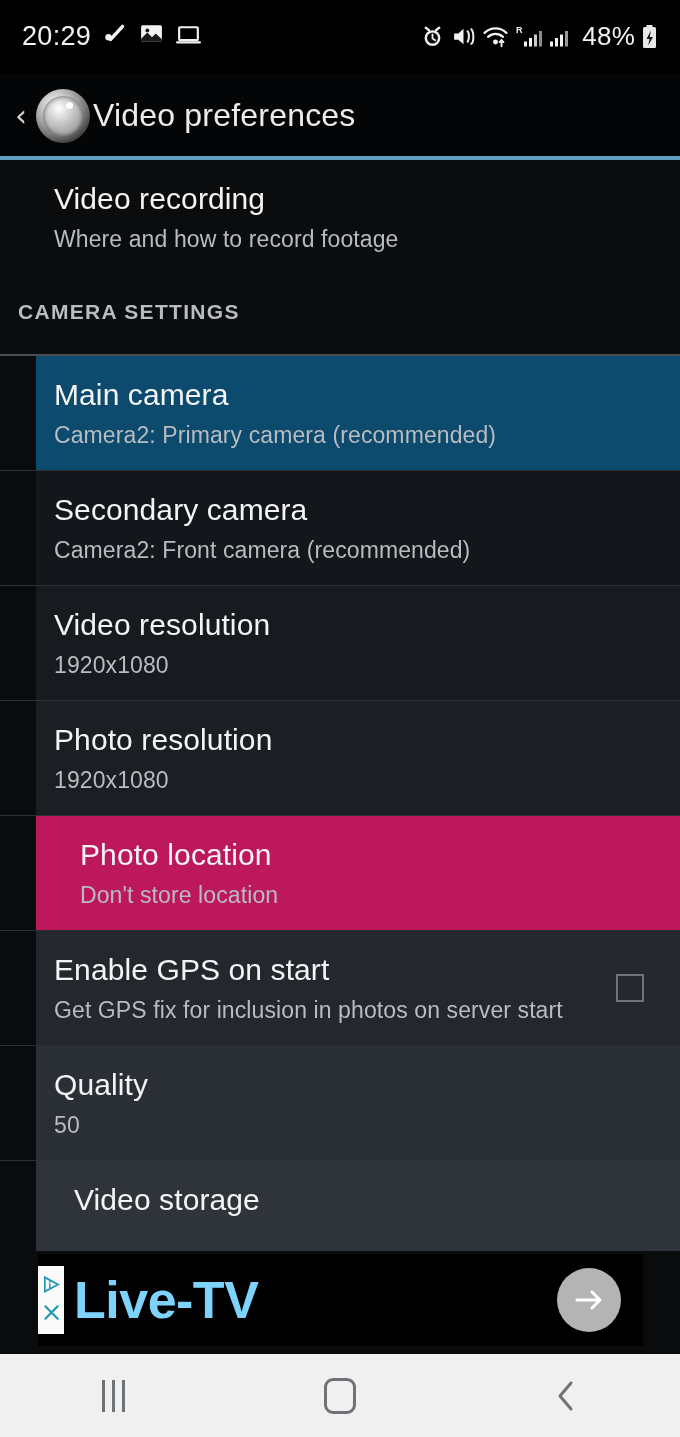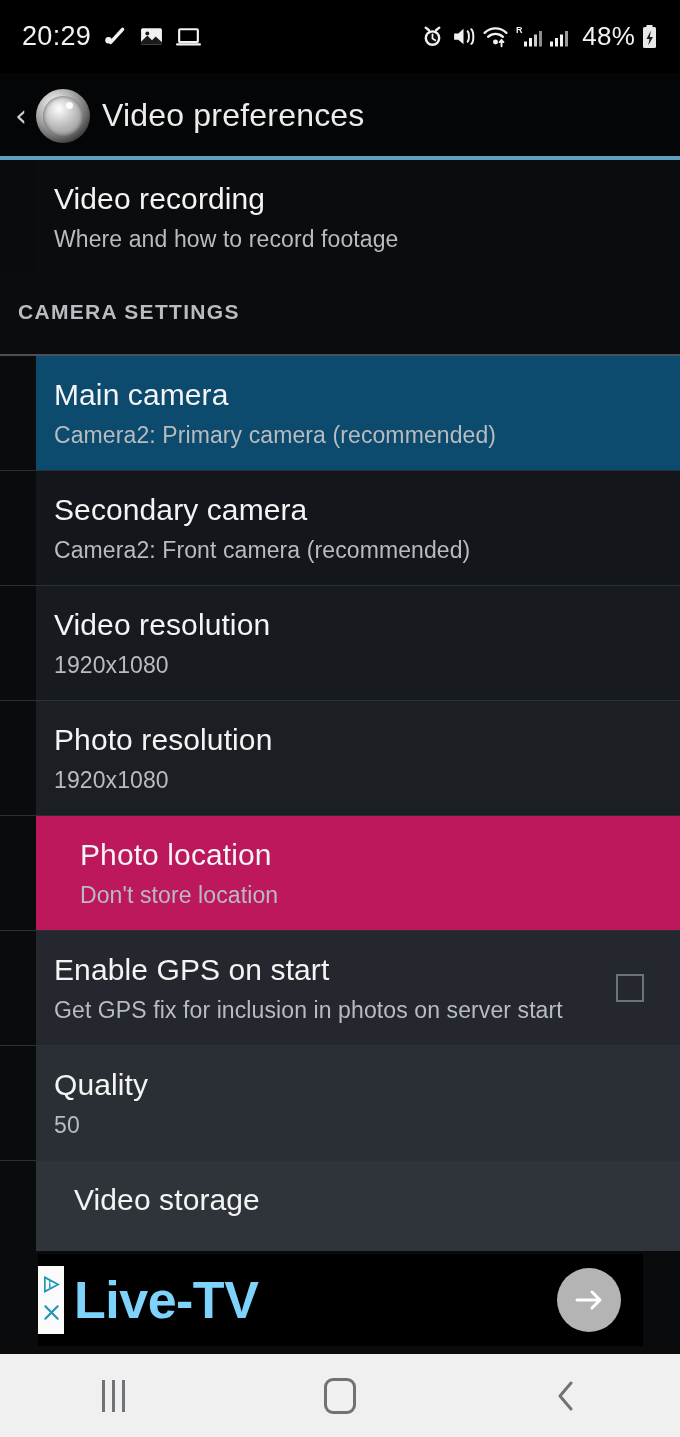--- a/index.html
+++ b/index.html
@@ -11,21 +11,21 @@
     -webkit-font-smoothing:antialiased;
   }
   #screen { position:relative; width:680px; height:1437px; overflow:hidden; background:#0a0b0d; }
 
   
   .statusbar {
     position:absolute; top:0; left:0; width:680px; height:73px;
     background:#000; display:flex; align-items:center;
     padding:0 22px; color:#e8e8e8;
   }
-  .sb-left { display:flex; align-items:center; gap:11px; }
+  .sb-left { display:flex; align-items:flex-start; gap:11px; }
   .sb-clock { font-size:27px; letter-spacing:.3px; color:#f2f2f2; }
   .sb-right { margin-left:auto; display:flex; align-items:center; gap:6px; }
   .sb-ico { display:flex; align-items:center; justify-content:center; }
   .sb-batt { font-size:26px; color:#f2f2f2; letter-spacing:.2px; margin-left:3px;}
 
   
   .appbar {
     position:absolute; top:73px; left:0; width:680px; height:85px;
     background:#040506; display:flex; align-items:center; padding-left:8px;
   }
@@ -41,21 +41,21 @@
   .app-logo .ring2 {
     position:absolute; left:7px; top:7px; right:7px; bottom:7px; border-radius:50%;
     background:radial-gradient(circle at 40% 32%, #ffffff 0%, #e2e2e2 20%, #b5b5b5 55%, #8e8e8e 100%);
     box-shadow:inset 0 0 4px rgba(0,0,0,.55);
   }
   .app-logo .glint {
     position:absolute; left:30px; top:13px; width:7px; height:7px;
     border-radius:50%; background:#ffffff; opacity:.95;
   }
   .appbar-title {
-    font-size:32px; color:#ececec; margin-left:12px; font-weight:400; letter-spacing:.2px;
+    font-size:32px; color:#ececec; margin-left:3px; font-weight:400; letter-spacing:.2px;
   }
   .accent-line { position:absolute; top:156px; left:0; width:680px; height:4px; background:#5f9ec0; }
 
   
   .list { position:absolute; top:160px; left:0; width:680px; }
   .row { position:relative; padding:22px 24px 20px 18px;margin-left:36px; }
   .row-title { font-size:30px; color:#f4f4f4; font-weight:400; letter-spacing:.1px; line-height:1.12; }
   .row-sub { font-size:23px; color:#b8bcc0; margin-top:9px; line-height:1.28; letter-spacing:.1px; }
   .divider { height:1px; width:100%; background:#2b3036; }
   .divider.strong { height:2px; background:#4a4f55; }

